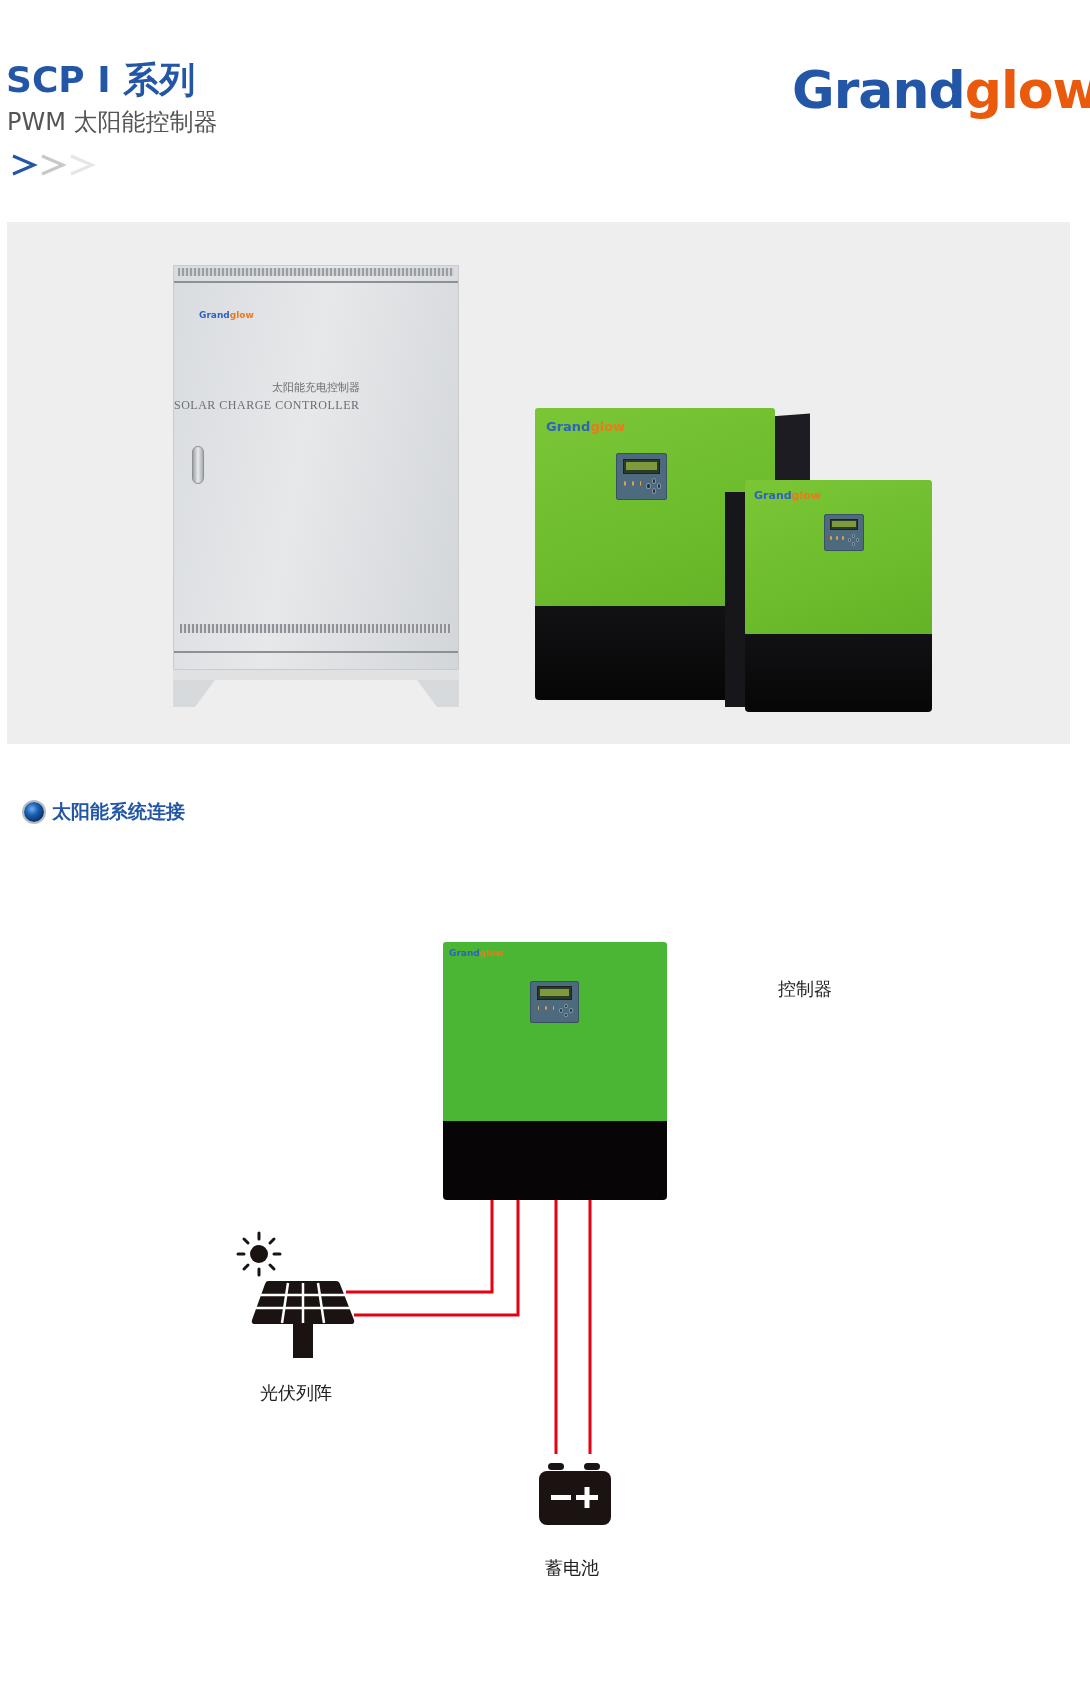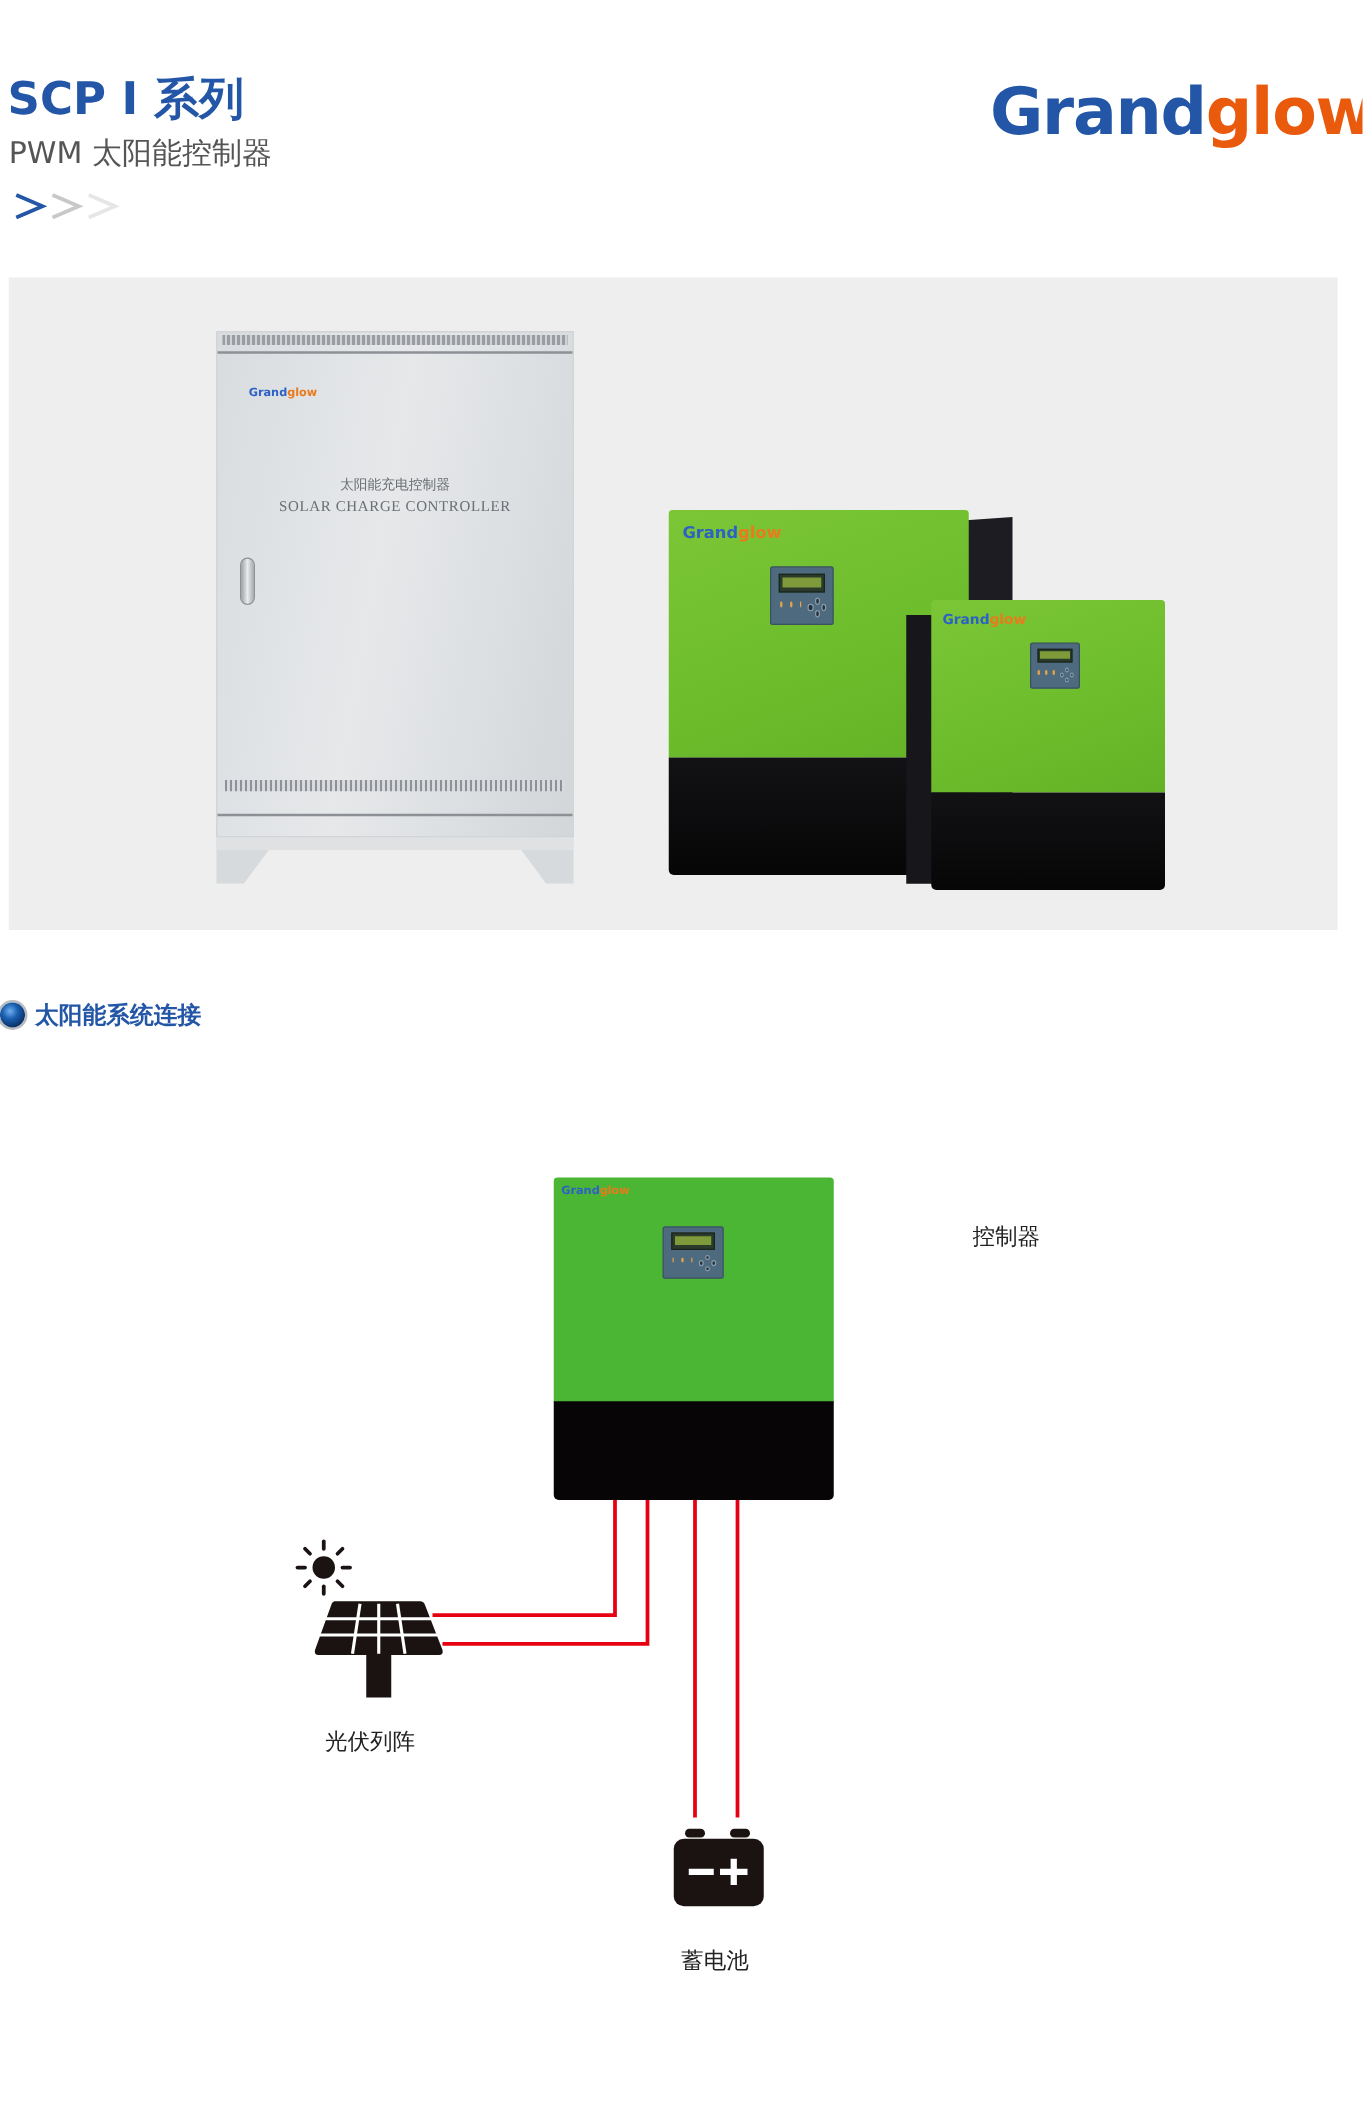--- a/index.html
+++ b/index.html
@@ -19,21 +19,21 @@
   .panel { left: 7px; top: 222px; width: 1063px; height: 522px; background: #eeeeee; overflow: hidden; }
 
   .cabinet { left: 166px; top: 43px; width: 286px; height: 442px; }
   .cab-body { position: absolute; left: 0; top: 0; width: 286px; height: 405px; background: linear-gradient(100deg, #d9dcdf 0%, #e6e8ea 45%, #d3d6d9 100%); border: 1px solid #c9cccf; }
   .cab-vent-top { position: absolute; left: 4px; top: 2px; right: 4px; height: 8px; background: repeating-linear-gradient(90deg, #9a9ea2 0 2px, #d0d3d6 2px 4px); }
   .cab-topline { position: absolute; left: 0; top: 15px; right: 0; height: 2px; background: #8d9196; }
   .cab-brand { position: absolute; left: 25px; top: 44px; font-size: 9px; font-weight: bold; white-space: nowrap; }
   .cab-brand .grand { color: #2d62c4; }
   .cab-brand .glow { color: #ea7a1c; }
   .cab-cn { position: absolute; left: 0; right: 0; top: 114px; text-align: center; font-family: "DejaVu Serif", serif; font-size: 11px; color: #6b6e72; }
-  .cab-en { position: absolute; left: 0; right: 0; top: 132px; text-align: center; font-family: "Liberation Serif", serif; font-size: 12px; color: #6b6e72; letter-spacing: 0.5px; }
+  .cab-en { position: absolute; left: 0; right: 0; top: 132px; text-align: left; font-family: "Liberation Serif", serif; font-size: 12px; color: #6b6e72; letter-spacing: 0.5px; }
   .cab-handle { position: absolute; left: 18px; top: 180px; width: 12px; height: 38px; border-radius: 6px; background: linear-gradient(90deg, #9ea2a6, #e9eaeb, #a6aaae); border: 1px solid #8d9196; }
   .cab-vent-bottom { position: absolute; left: 6px; top: 358px; right: 6px; height: 9px; background: repeating-linear-gradient(90deg, #8e9296 0 2px, #d8dadd 2px 4px); }
   .cab-baseline { position: absolute; left: 0; top: 385px; right: 0; height: 2px; background: #8d9196; }
   .cab-legs { position: absolute; left: 0; top: 405px; width: 286px; height: 37px; }
 
   .unit-large { left: 528px; top: 186px; width: 240px; height: 292px; }
   .unit-side { left: 763px; top: 193px; width: 40px; height: 230px; background: #1c1c22; transform: skewY(-4deg); }
   .unit-small { left: 738px; top: 258px; width: 187px; height: 232px; }
   .unit-green { position: absolute; left: 0; top: 0; width: 100%; background: linear-gradient(160deg, #7bc636 0%, #6cbc2c 60%, #64b226 100%); border-radius: 3px 3px 0 0; }
   .unit-black { position: absolute; left: 0; width: 100%; background: linear-gradient(180deg, #121214 0%, #060607 100%); border-radius: 0 0 4px 4px; }
@@ -42,21 +42,21 @@
   .unit-brand .glow { color: #ea7a1c; }
   .lcd { position: absolute; background: #4d6a7e; border: 1px solid #3a5162; border-radius: 2px; }
   .lcd .screen { position: absolute; left: 12%; right: 12%; top: 10%; height: 34%; background: #2a3a2b; border: 1px solid #1b251c; }
   .lcd .screen::after { content: ""; position: absolute; left: 6%; right: 6%; top: 20%; bottom: 20%; background: #7e9a3a; }
   .lcd .btns { position: absolute; right: 10%; bottom: 12%; width: 30%; height: 34%; }
   .lcd .btns span { position: absolute; width: 28%; height: 34%; border-radius: 50%; background: #22313c; border: 1px solid #889aa8; }
   .lcd .leds { position: absolute; left: 14%; bottom: 30%; width: 40%; height: 10%; }
   .lcd .leds span { position: absolute; top: 0; width: 10%; height: 100%; border-radius: 50%; background: #e2a24b; }
 
   
-  .section-head { left: 0; top: 799px; height: 26px; display: flex; align-items: center; }
+  .section-head { left: 24px; top: 799px; height: 26px; display: flex; align-items: center; }
   .bullet { width: 20px; height: 20px; border-radius: 50%; background: radial-gradient(circle at 40% 35%, #6fb0f0 0%, #1a5fb0 35%, #0a2f63 75%, #02152f 100%); box-shadow: 0 0 0 2px #b8bcc1; margin-right: 8px; }
   .section-title { font-size: 19px; font-weight: bold; color: #2356a6; white-space: nowrap; }
 
   
   .ctrl { left: 443px; top: 942px; width: 224px; height: 258px; }
   .ctrl .unit-green { height: 180px; background: #4bb534; border-radius: 3px 3px 0 0; }
   .ctrl .unit-black { top: 179px; height: 79px; background: #070505; border-radius: 0 0 4px 4px; }
   .diag-label { font-size: 18px; color: #222222; white-space: nowrap; }
   .wires { left: 0; top: 0; width: 1090px; height: 1697px; pointer-events: none; }
 </style>

